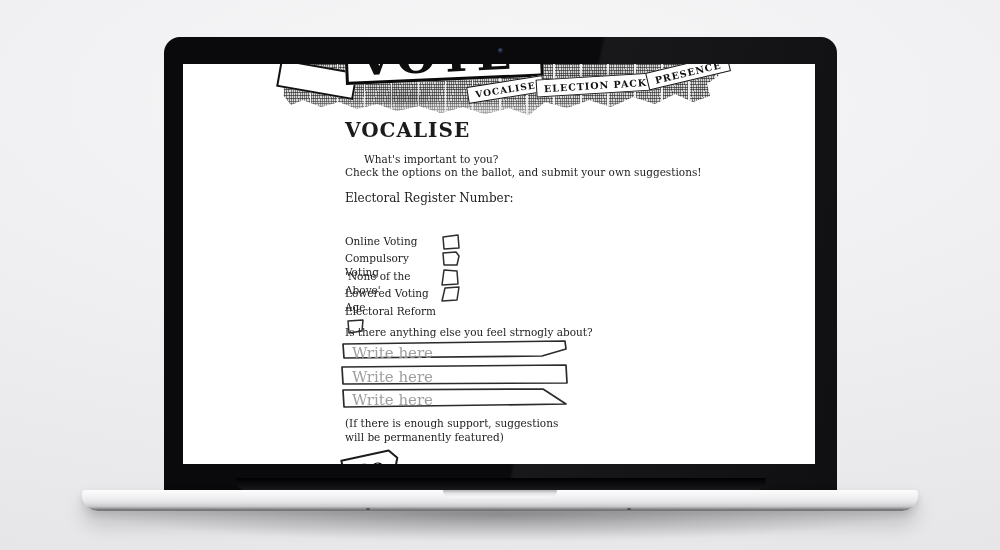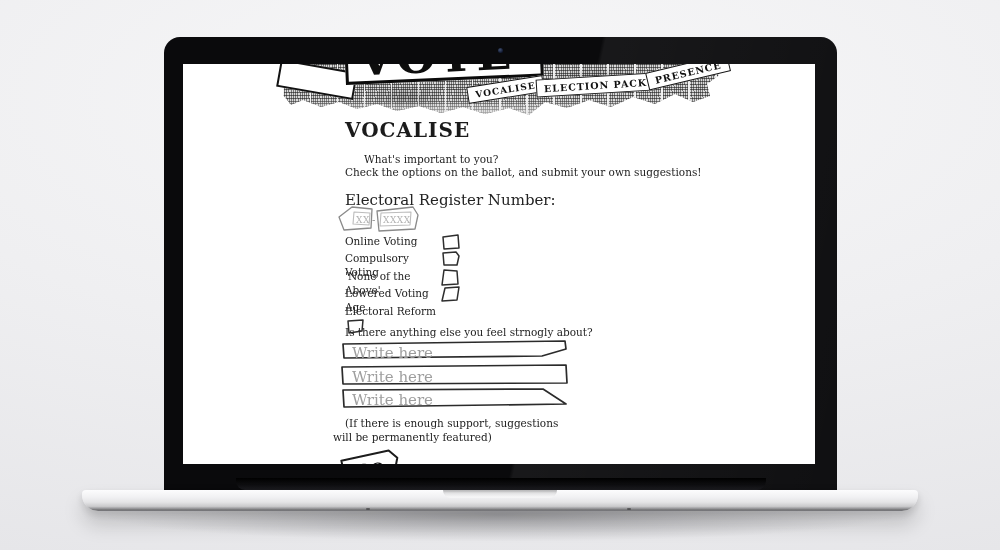--- a/index.html
+++ b/index.html
@@ -59,36 +59,36 @@
   .clip-label{position:absolute;background:#fff;border:1.6px solid #141414;color:#101010;
     font-size:9px;font-weight:bold;letter-spacing:1px;padding:2.5px 7px 2px;white-space:nowrap;}
   .lbl-voc{left:284px;top:17px;transform:rotate(-9deg);}
   .lbl-ep{left:353px;top:12px;font-size:9.5px;transform:rotate(-3.5deg);}
   .lbl-pr{left:463px;top:-1px;font-size:9.5px;border-width:1.3px;transform:rotate(-13.5deg);}
 
   
   .title{left:162px;top:54px;font-size:20px;font-weight:bold;letter-spacing:1px;color:#1b1b1b;}
   .intro{font-size:10.5px;line-height:13px;}
   .l1{left:162px;top:89px;margin-left:19px;} .l2{left:162px;top:102px;}
-  .ern-label{left:162px;top:127px;font-size:15px;}
+  .ern-label{left:162px;top:127px;font-size:12px;}
   .ern{position:absolute;left:154px;top:139px;width:84px;height:32px;cursor:text;}
   .ern svg text{font-family:"DejaVu Serif","Liberation Serif",serif;}
 
   
   .opt-row{position:absolute;left:162px;height:17px;display:flex;align-items:flex-start;}
   .opt-label{display:inline-block;width:95px;font-size:10.5px;line-height:14px;flex:none;}
   .opt-box{width:22px;height:17px;flex:none;cursor:pointer;}
   .r1{top:170px;} .r2{top:187px;} .r3{top:205px;} .r4{top:222px;} .r5{top:240px;flex-direction:column;}
 
   .question{left:162px;top:262px;font-size:10.5px;text-align:center;}
   .wfield{position:absolute;left:157px;width:230px;height:22px;cursor:text;}
   .wf1{top:276px;} .wf2{top:300px;} .wf3{top:323px;}
   .wfield .ph{position:absolute;left:12px;top:4px;font-size:15px;color:#9e9e9e;}
   .note{font-size:10.5px;line-height:14px;}
-  .n1{left:162px;top:352px;} .n2{left:150px;top:366px;}
+  .n1{left:162px;top:352px;} .n2{left:162px;top:366px;}
   .go{position:absolute;left:157px;top:386px;width:64px;height:34px;transform:rotate(-5deg);cursor:pointer;}
   .go svg text{font-family:"DejaVu Serif","Liberation Serif",serif;font-weight:bold;}
 </style>
 </head>
 <body>
 
 <div class="stage">
   <div class="floor-shadow"></div>
 
   <div class="lid">
@@ -107,31 +107,20 @@
           <div class="clip-label lbl-voc">VOCALISE</div>
           <div class="clip-label lbl-ep">ELECTION PACK</div>
           <div class="clip-label lbl-pr">PRESENCE</div>
         </div>
 
         <h1 class="t title">VOCALISE</h1>
         <p class="t intro l1">What's important to you?</p>
         <p class="t intro l2">Check the options on the ballot, and submit your own suggestions!</p>
 
         <p class="t ern-label">Electoral Register Number:</p>
-        <div class="ern" role="textbox">
-          <svg width="84" height="32" viewBox="0 0 84 32">
-            <polygon points="2,14 15,4 35,6 34,25 7,27" fill="#ffffff" stroke="#8a8a8a" stroke-width="1.3" stroke-linejoin="round"></polygon>
-            <polygon points="17,9 33,10 32,22 16,21" fill="none" stroke="#bcbcbc" stroke-width="1.1" stroke-linejoin="round"></polygon>
-            <polygon points="40,8 76,4 81,12 78,26 42,28" fill="#ffffff" stroke="#8a8a8a" stroke-width="1.3" stroke-linejoin="round"></polygon>
-            <polygon points="44,10 74,9 73,22 43,23" fill="none" stroke="#bcbcbc" stroke-width="1.1" stroke-linejoin="round"></polygon>
-            <text x="19" y="19.5" font-size="9" fill="#b2b2b2" letter-spacing="0.5">XX</text>
-            <text x="35" y="20" font-size="10" fill="#7f7f7f">-</text>
-            <text x="46" y="19.5" font-size="9" fill="#b2b2b2" letter-spacing="0.5">XXXX</text>
-          </svg>
-        </div>
 
         <div class="opt-row r1">
           <span class="opt-label">Online Voting</span>
           <svg class="opt-box" width="22" height="17" viewBox="0 0 22 17">
             <polygon points="3,3 18,1 19,14 4,15" fill="#ffffff" stroke="#2e2e2e" stroke-width="1.5" stroke-linejoin="round"></polygon>
             </svg>
         </div>
         <div class="opt-row r2">
           <span class="opt-label">Compulsory Voting</span>
           <svg class="opt-box" width="22" height="17" viewBox="0 0 22 17">

